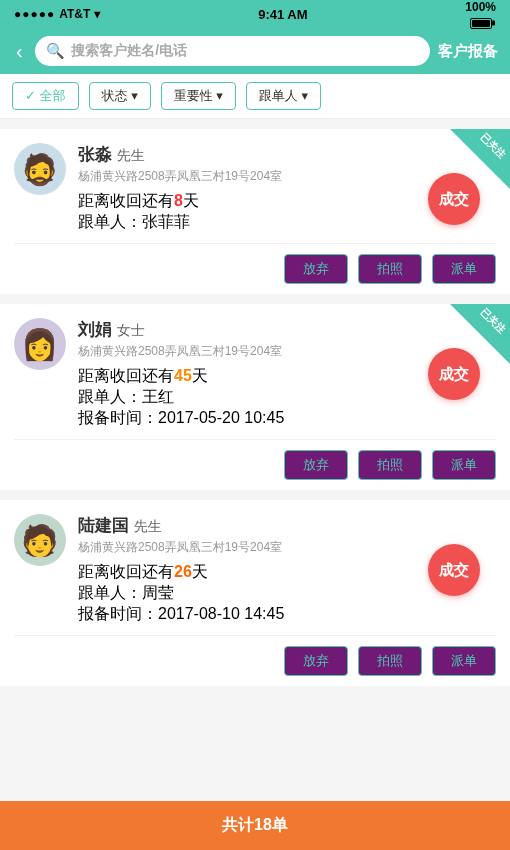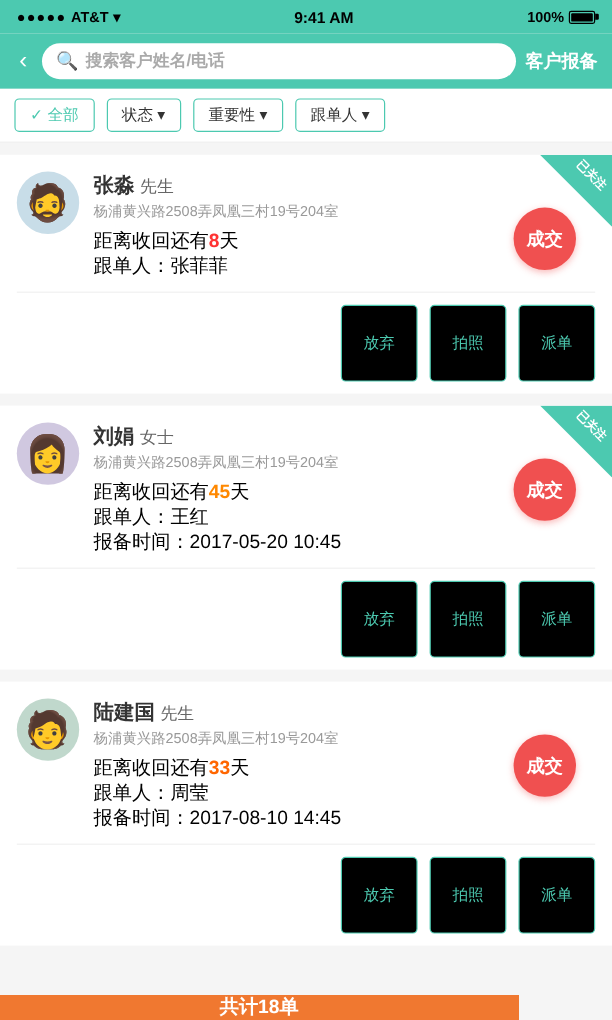--- a/index.html
+++ b/index.html
@@ -17,21 +17,21 @@
     .status-bar {
       background: #4cc9b0;
       display: flex;
       justify-content: space-between;
       align-items: center;
       padding: 6px 14px;
       height: 28px;
     }
     .status-left { color: #000; font-size: 12px; font-weight: 600; display: flex; align-items: center; gap: 4px; }
     .status-center { color: #000; font-size: 13px; font-weight: 600; }
-    .status-right { color: #000; font-size: 12px; font-weight: 600; display: flex; align-items: center; gap: 4px; }
+    .status-right { color: #000; font-size: 12px; font-weight: 600; display: flex; align-items: center; gap: 4px; flex-direction: column; }
     .battery {
       display: inline-block;
       width: 22px;
       height: 11px;
       border: 1.5px solid #000;
       border-radius: 2px;
       position: relative;
       vertical-align: middle;
     }
     .battery::after {
@@ -186,35 +186,36 @@
       display: flex;
       justify-content: flex-end;
       gap: 10px;
       padding: 10px 0;
       border-top: 1px solid #f0f0f0;
       margin-top: 8px;
     }
     .action-btn {
       border: 1.5px solid #4cc9b0;
       border-radius: 4px;
-      padding: 22px 18px;
+      padding: 5px 18px;
       font-size: 13px;
       color: #4cc9b0;
-      background: #000000;
+      background: #701a75;
       cursor: pointer;
     }
 
     
     .bottom-bar {
       position: fixed;
       bottom: 0;
-      width: 432px;
+      width: 510px;
       background: #f07830;
       color: #fff;
       text-align: center;
+      padding: 14px;
       font-size: 16px;
       font-weight: 600;
     }
 
     
     .dots { letter-spacing: 1px; }
 
     
     .card-body-row {
       display: flex;
@@ -335,21 +336,21 @@
         🧑
       </div>
       <div class="card-info">
         <div class="card-name">
           陆建国 <span class="title">先生</span>
         </div>
         <div class="card-address">杨浦黄兴路2508弄凤凰三村19号204室</div>
         <div class="card-body-row">
           <div class="card-meta-col">
             <div>
-              距离收回还有<span style="color:#ff6600;font-weight:600;">33</span>天
+              距离收回还有<span style="color:#ff6600;font-weight:600;">26</span>天
             </div>
             <div>跟单人：周莹</div>
             <div>报备时间：2017-08-10 14:45</div>
           </div>
           <div class="deal-col">
             <div class="deal-btn">成交</div>
           </div>
         </div>
       </div>
     </div>

